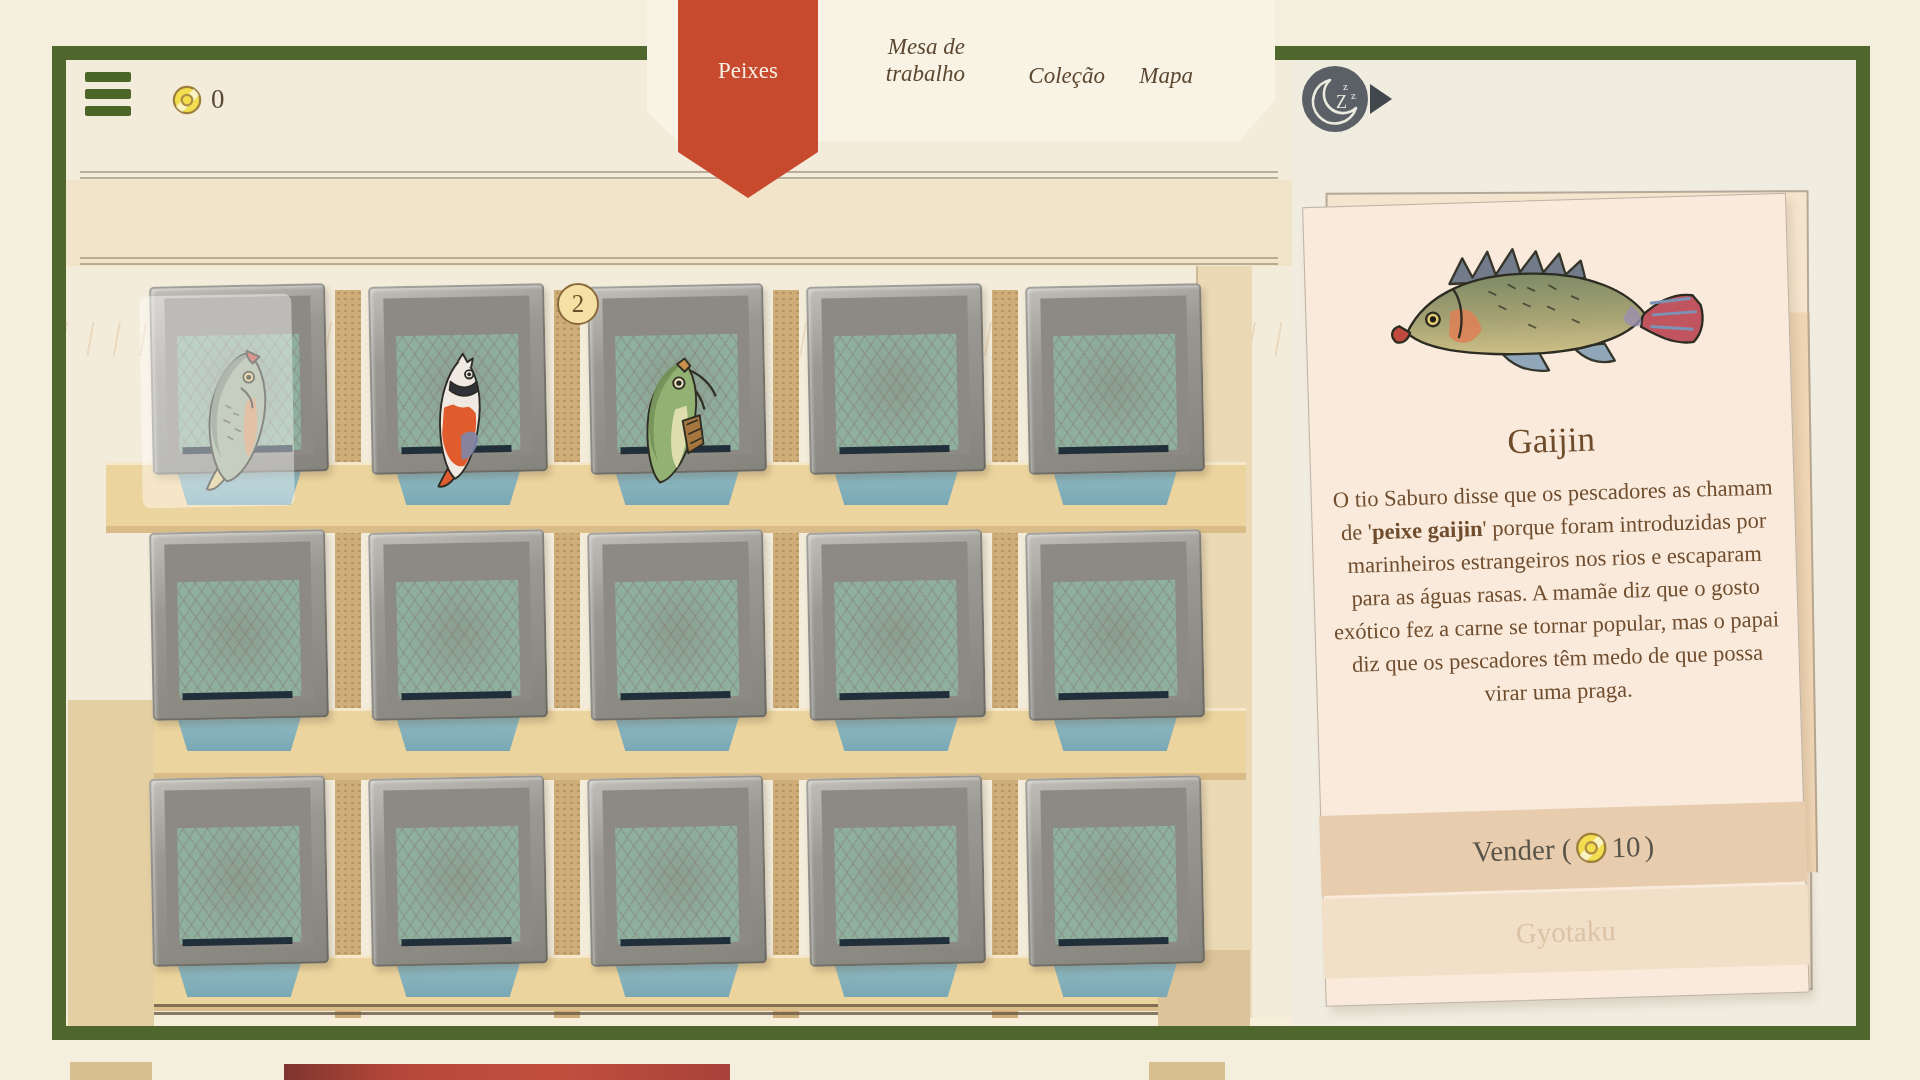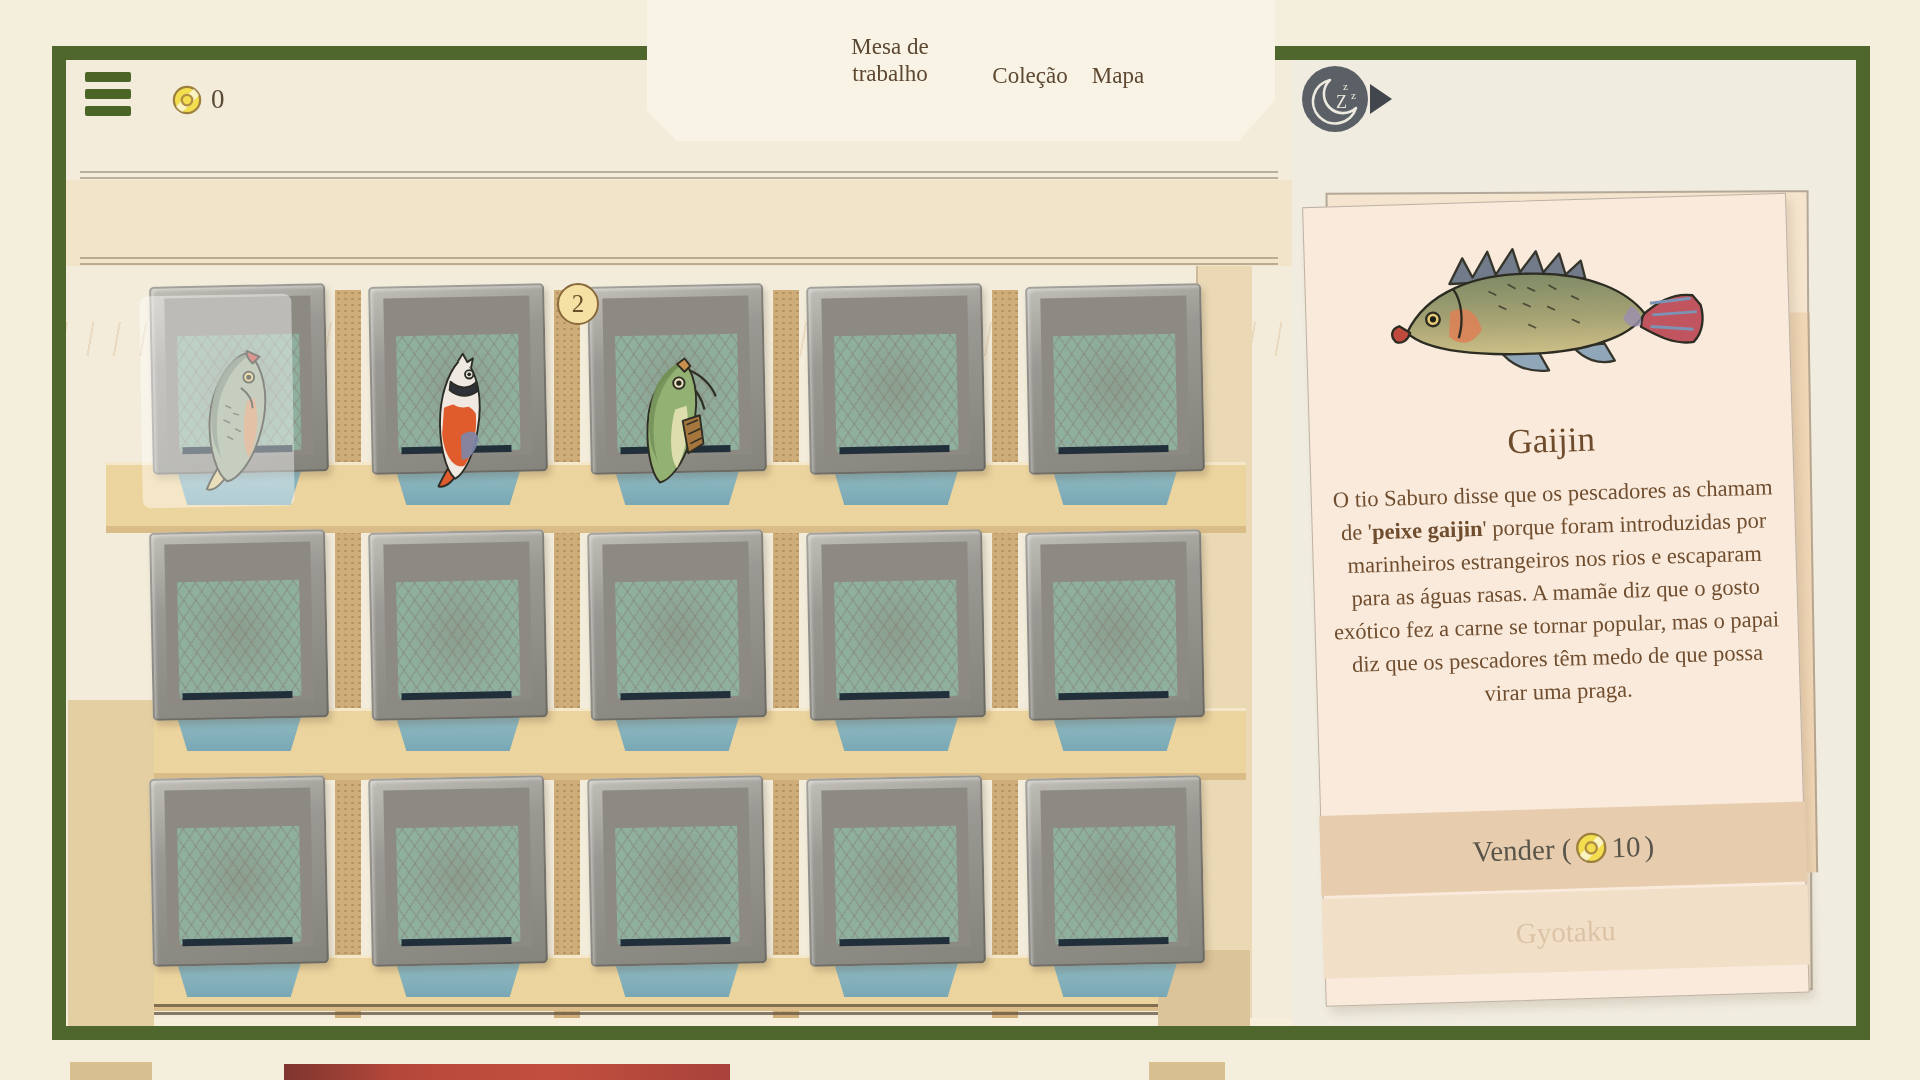--- a/index.html
+++ b/index.html
@@ -50,21 +50,21 @@
   .badge{display:none;position:absolute;left:-32px;top:-2px;width:38px;height:38px;z-index:6;
      border-radius:50%;background:#f6e1a4;border:2px solid #8a6a3c;color:#6b4f2b;
      font-size:25px;align-items:center;justify-content:center;}
   .sel{display:none;position:absolute;left:-10px;top:10px;width:152px;height:212px;z-index:4;
      background:rgba(255,255,255,.42);border-radius:8px;transform:rotate(-1deg);}
   .cell.selected .sel{display:block;}
   
   .tab-panel{position:absolute;left:647px;top:0;width:628px;height:141px;background:#f8f3e4;
      clip-path:polygon(0 0,100% 0,100% 100px,calc(100% - 36px) 100%,30px 100%,0 111px);
      filter:drop-shadow(1px 2px 0 rgba(125,122,112,.85));z-index:10;}
-  .tab{position:absolute;z-index:12;font-size:23px;color:#5c4731;text-align:center;line-height:27px;}
+  .tab{position:absolute;z-index:12;font-size:23px;color:#5c4731;text-align:right;line-height:27px;font-style:italic;}
   .ribbon{position:absolute;left:678px;top:0;width:140px;height:198px;background:#c7492e;
      clip-path:polygon(0 0,100% 0,100% 152px,50% 100%,0 152px);z-index:14;}
   .ribbon .tab-active-label{position:absolute;left:0;right:0;top:58px;color:#f6ede2;
      font-size:23px;text-align:center;}
   .menu-btn{position:absolute;left:85px;top:72px;width:46px;height:44px;z-index:8;cursor:pointer;}
   .menu-btn i{display:block;height:10px;border-radius:2px;background:#4a6526;margin-bottom:7px;}
   .coin-row{position:absolute;left:172px;top:84px;z-index:8;display:flex;align-items:center;gap:9px;}
   .coin-count{font-size:27px;color:#5a4a35;}
   .moon-btn{position:absolute;left:1302px;top:66px;width:66px;height:66px;border-radius:50%;
      background:#5a6066;z-index:12;cursor:pointer;}
@@ -315,20 +315,23 @@
     <div class="fish-slot"></div>
 
   </div>
       </div>
   </div>
 
   <div class="tab-panel"></div>
   <div class="tab" style="left:815px;top:33px;width:150px">Mesa de trabalho</div>
   <div class="tab" style="left:955px;top:62px;width:150px">Coleção</div>
   <div class="tab" style="left:1043px;top:62px;width:150px">Mapa</div>
+  <div class="ribbon">
+    <div class="tab-active-label">Peixes</div>
+  </div>
 
   <div class="menu-btn">
     <i></i>
     <i></i>
     <i></i>
   </div>
 
   <div class="coin-row">
     <svg width="30" height="30" viewBox="0 0 40 40">
       <defs>

